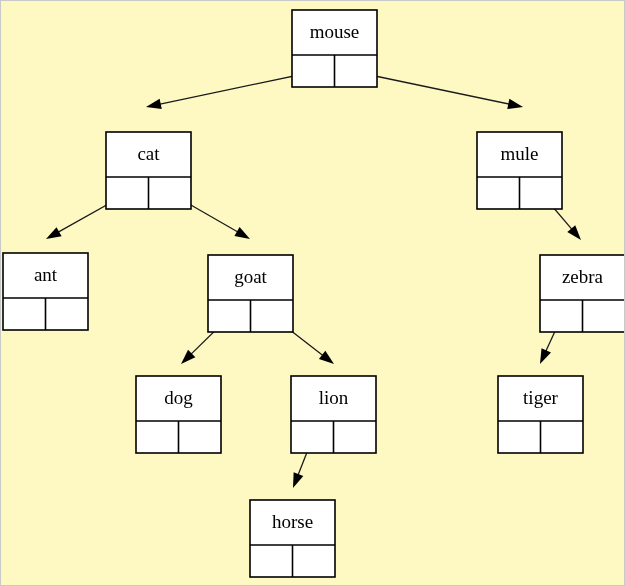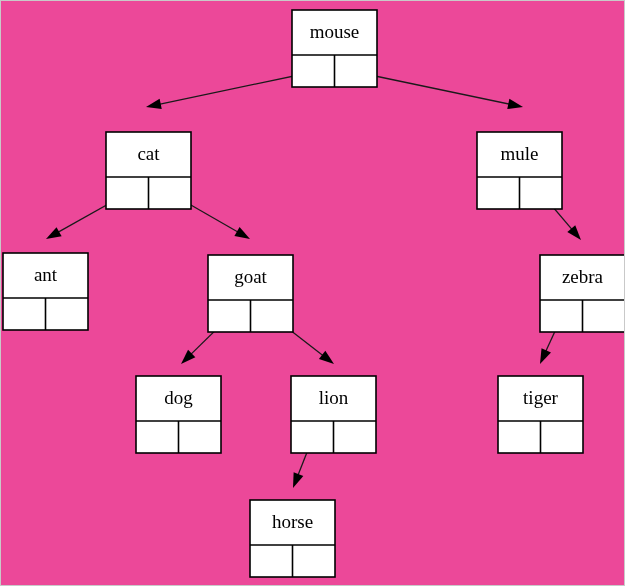--- a/index.html
+++ b/index.html
@@ -6,21 +6,21 @@
     margin: 0;
     padding: 0;
     background: #ffffff;
   }
   #canvas-frame {
     position: relative;
     width: 625px;
     height: 586px;
     box-sizing: border-box;
     border: 1px solid #c9c9c9;
-    background: #ec4899;
+    background: #fef9c3;
     overflow: hidden;
     font-family: "Liberation Serif", "DejaVu Serif", serif;
   }
   #tree-svg {
     position: absolute;
     left: 0;
     top: 0;
     display: block;
   }
   .node-box-outline {

